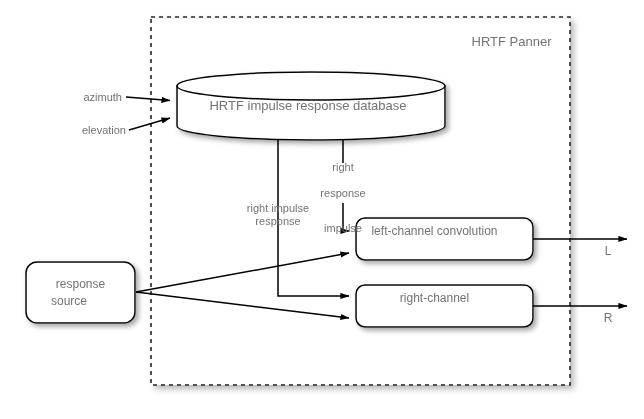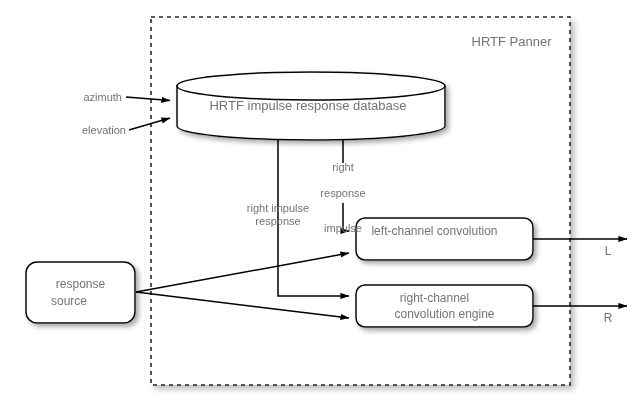--- a/index.html
+++ b/index.html
@@ -107,19 +107,18 @@
   <div class="lbl sz-11" style="left:313px; top:160px; width:60px;">right</div>
   <div class="lbl sz-11" style="left:313px; top:173px; width:60px;margin-top:48px;">impulse</div>
   <div class="lbl sz-11" style="left:313px; top:186px; width:60px;">response</div>
 
   <div class="lbl sz-11" style="left:233px; top:201px; width:90px;">right impulse</div>
   <div class="lbl sz-11" style="left:233px; top:214px; width:90px;">response</div>
 
   <div class="lbl sz-12" style="left:356px; top:224px; width:157px;">left-channel convolution</div>
 
   <div class="lbl sz-12" style="left:356px; top:291px; width:157px;">right-channel</div>
-  <div class="lbl sz-12" style="left:356px; top:307px; width:177px;">convolution engine</div>
 
   <div class="lbl sz-12" style="left:598px; top:244px; width:20px;">L</div>
 
   <div class="lbl sz-12" style="left:598px; top:311px; width:20px;">R</div>
 
 </div>
 
 </body></html>

